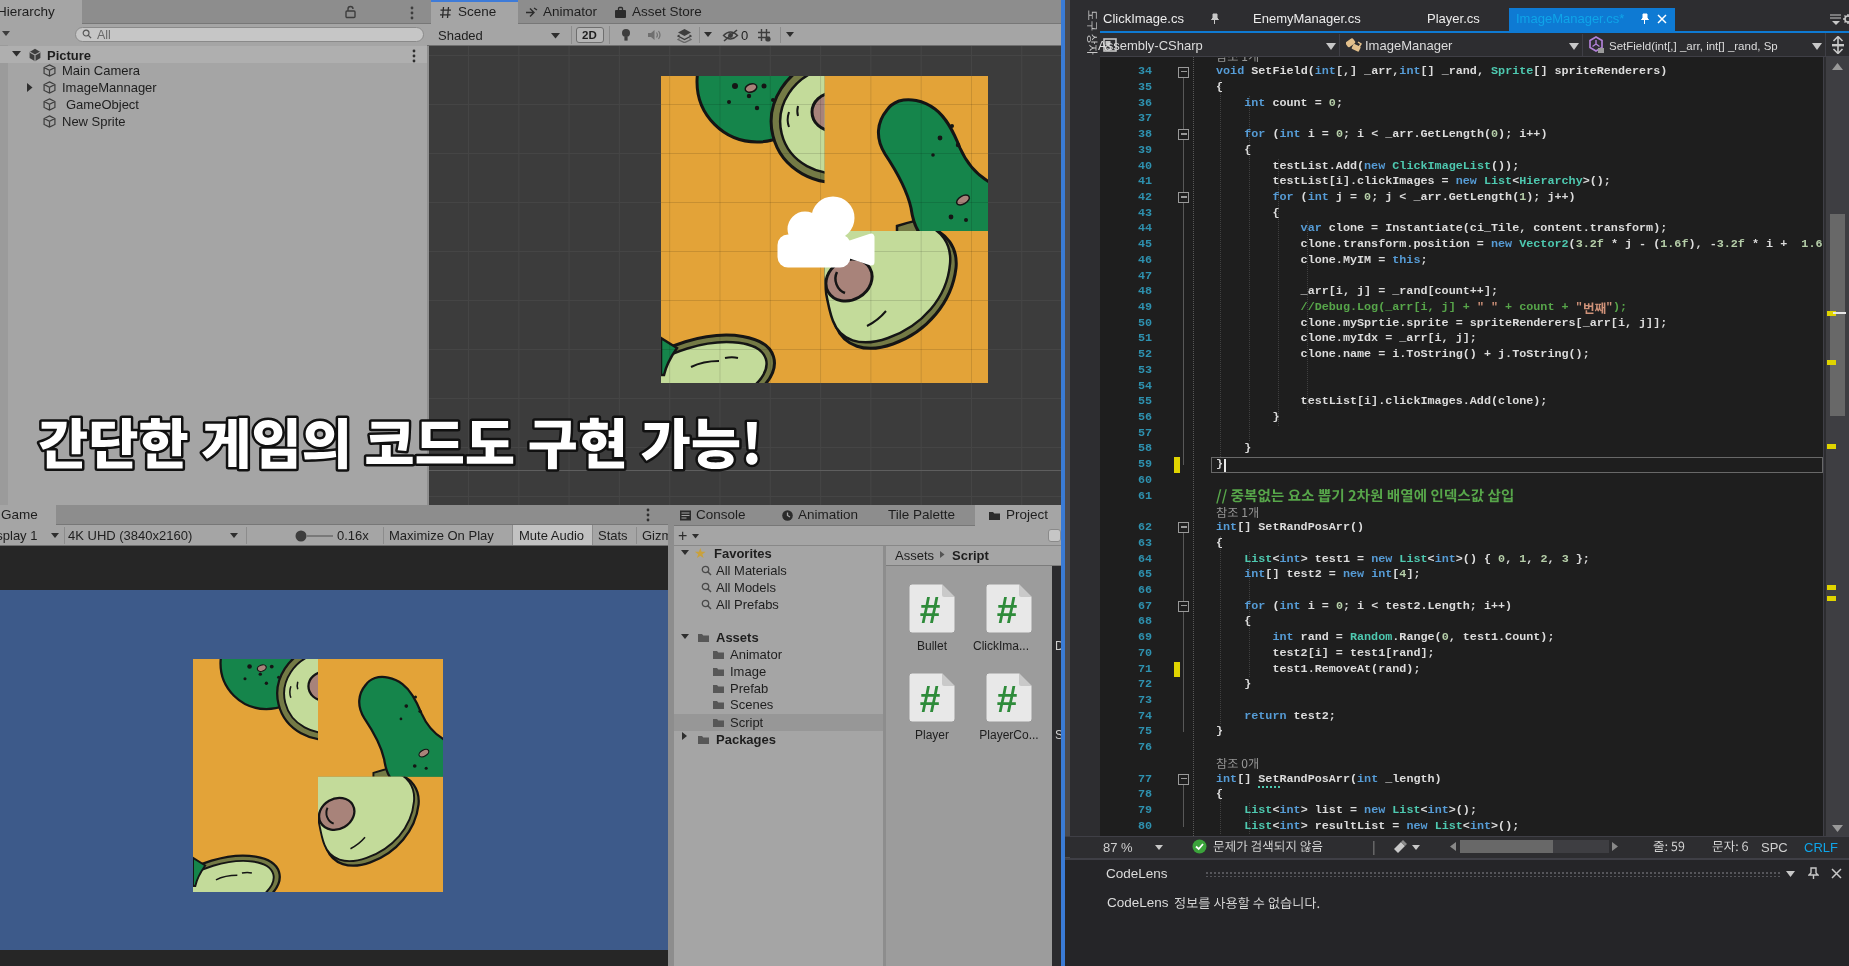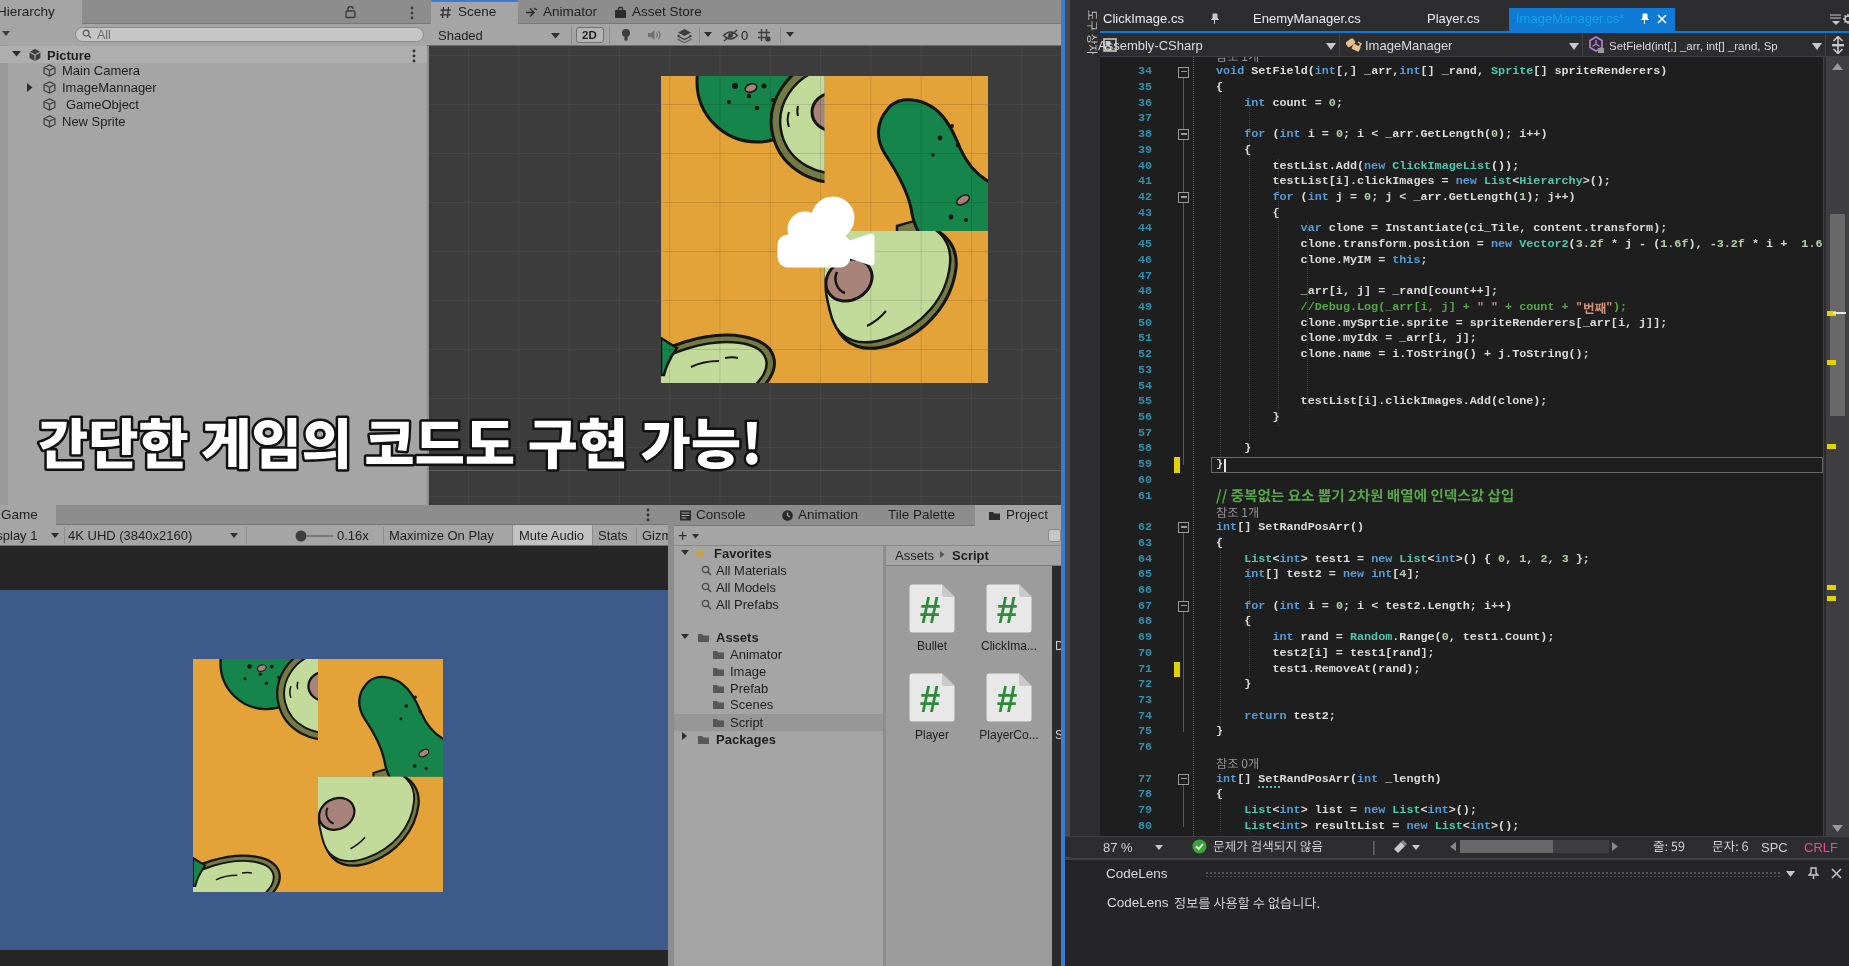--- a/index.html
+++ b/index.html
@@ -380,21 +380,21 @@
     <path d="M3,5 q0,-3 3,-3 H36 L49,15 V48 q0,3 -3,3 H6 q-3,0 -3,-3 Z" fill="#E8E8E8" stroke="#9a9a9a" stroke-width="1"></path>
     <path d="M36,2 L49,15 H38 q-2,0 -2,-2 Z" fill="#C9C9C9"></path>
     <text x="24" y="41" font-family="'Liberation Sans',sans-serif" font-size="37" font-weight="bold" fill="#2E8B3A" text-anchor="middle">#</text>
   </svg>
 <div class="abs" style="left:896px;top:639px;width:72px;text-align:center;font-size:12px;color:#1e1e1e">Bullet</div>
 <svg class="abs" style="left:983px;top:582px" width="52" height="53" viewBox="0 0 52 53">
     <path d="M3,5 q0,-3 3,-3 H36 L49,15 V48 q0,3 -3,3 H6 q-3,0 -3,-3 Z" fill="#E8E8E8" stroke="#9a9a9a" stroke-width="1"></path>
     <path d="M36,2 L49,15 H38 q-2,0 -2,-2 Z" fill="#C9C9C9"></path>
     <text x="24" y="41" font-family="'Liberation Sans',sans-serif" font-size="37" font-weight="bold" fill="#2E8B3A" text-anchor="middle">#</text>
   </svg>
-<div class="abs" style="left:973px;top:639px;width:72px;text-align:center;font-size:12px;color:#1e1e1e">ClickIma...</div>
+<div class="abs" style="left:973px;top:639px;width:72px;font-size:12px;color:#1e1e1e">ClickIma...</div>
 <svg class="abs" style="left:906px;top:671px" width="52" height="53" viewBox="0 0 52 53">
     <path d="M3,5 q0,-3 3,-3 H36 L49,15 V48 q0,3 -3,3 H6 q-3,0 -3,-3 Z" fill="#E8E8E8" stroke="#9a9a9a" stroke-width="1"></path>
     <path d="M36,2 L49,15 H38 q-2,0 -2,-2 Z" fill="#C9C9C9"></path>
     <text x="24" y="41" font-family="'Liberation Sans',sans-serif" font-size="37" font-weight="bold" fill="#2E8B3A" text-anchor="middle">#</text>
   </svg>
 <div class="abs" style="left:896px;top:728px;width:72px;text-align:center;font-size:12px;color:#1e1e1e">Player</div>
 <svg class="abs" style="left:983px;top:671px" width="52" height="53" viewBox="0 0 52 53">
     <path d="M3,5 q0,-3 3,-3 H36 L49,15 V48 q0,3 -3,3 H6 q-3,0 -3,-3 Z" fill="#E8E8E8" stroke="#9a9a9a" stroke-width="1"></path>
     <path d="M36,2 L49,15 H38 q-2,0 -2,-2 Z" fill="#C9C9C9"></path>
     <text x="24" y="41" font-family="'Liberation Sans',sans-serif" font-size="37" font-weight="bold" fill="#2E8B3A" text-anchor="middle">#</text>
@@ -646,21 +646,21 @@
 <svg class="abs" style="left:1611px;top:841px" width="8" height="11">
     <polygon points="1,1 1,10 7,5.5" fill="#888"></polygon>
   </svg>
 <svg class="abs" style="left:1653px;top:851px;overflow:visible" width="2" height="2">
     <path d="M1.9 0.0V0.9H9.9V0.0H2.9V-1.1H9.6V-3.7H6.3V-4.8H10.9V-5.7H0.6V-4.8H5.3V-3.7H1.9V-2.9H8.6V-1.8H1.9ZM1.6 -10.0V-9.2H5.2C5.0 -8.0 3.2 -7.2 1.2 -7.0L1.5 -6.2C3.4 -6.4 5.1 -7.1 5.8 -8.3C6.5 -7.1 8.2 -6.4 10.0 -6.2L10.4 -7.0C8.4 -7.2 6.6 -8.1 6.4 -9.2H10.0V-10.0Z M13.3 -4.9C13.8 -4.9 14.2 -5.3 14.2 -5.8C14.2 -6.3 13.8 -6.7 13.3 -6.7C12.9 -6.7 12.5 -6.3 12.5 -5.8C12.5 -5.3 12.9 -4.9 13.3 -4.9ZM13.3 0.2C13.8 0.2 14.2 -0.2 14.2 -0.7C14.2 -1.2 13.8 -1.6 13.3 -1.6C12.9 -1.6 12.5 -1.2 12.5 -0.7C12.5 -0.2 12.9 0.2 13.3 0.2Z M21.2 0.2C22.8 0.2 24.2 -1.0 24.2 -3.0C24.2 -5.0 23.0 -5.9 21.5 -5.9C20.9 -5.9 20.5 -5.8 20.1 -5.6L20.3 -8.3H23.8V-9.2H19.3L19.0 -4.9L19.6 -4.5C20.1 -4.9 20.5 -5.1 21.2 -5.1C22.3 -5.1 23.1 -4.3 23.1 -3.0C23.1 -1.6 22.2 -0.8 21.1 -0.8C20.0 -0.8 19.4 -1.3 18.8 -1.8L18.3 -1.1C18.9 -0.4 19.8 0.2 21.2 0.2Z M27.9 0.2C29.6 0.2 31.2 -1.3 31.2 -5.0C31.2 -8.0 29.9 -9.4 28.1 -9.4C26.7 -9.4 25.5 -8.2 25.5 -6.4C25.5 -4.5 26.5 -3.5 28.0 -3.5C28.8 -3.5 29.6 -3.9 30.1 -4.6C30.1 -1.8 29.0 -0.8 27.8 -0.8C27.2 -0.8 26.7 -1.1 26.3 -1.5L25.6 -0.8C26.2 -0.2 26.9 0.2 27.9 0.2ZM30.1 -5.6C29.5 -4.7 28.8 -4.4 28.2 -4.4C27.1 -4.4 26.5 -5.2 26.5 -6.4C26.5 -7.7 27.2 -8.5 28.1 -8.5C29.3 -8.5 30.0 -7.5 30.1 -5.6Z" fill="#D4D4D4"></path>
   </svg>
 <svg class="abs" style="left:1712px;top:851px;overflow:visible" width="2" height="2">
     <path d="M2.0 -9.9V-5.9H9.6V-9.9ZM8.6 -9.0V-6.7H3.0V-9.0ZM0.6 -4.6V-3.7H5.3V-1.4H6.4V-3.7H10.9V-4.6ZM1.9 -2.5V0.7H9.8V-0.1H3.0V-2.5Z M12.4 -9.2V-8.4H15.0V-6.9C15.0 -5.0 13.7 -2.8 12.0 -2.0L12.7 -1.2C13.9 -1.9 15.0 -3.3 15.6 -5.0C16.1 -3.5 17.1 -2.1 18.4 -1.5L19.0 -2.3C17.4 -3.1 16.1 -5.1 16.1 -6.9V-8.4H18.6V-9.2ZM19.9 -10.4V1.0H21.0V-4.9H22.8V-5.8H21.0V-10.4Z M24.9 -4.9C25.4 -4.9 25.8 -5.3 25.8 -5.8C25.8 -6.3 25.4 -6.7 24.9 -6.7C24.5 -6.7 24.1 -6.3 24.1 -5.8C24.1 -5.3 24.5 -4.9 24.9 -4.9ZM24.9 0.2C25.4 0.2 25.8 -0.2 25.8 -0.7C25.8 -1.2 25.4 -1.6 24.9 -1.6C24.5 -1.6 24.1 -1.2 24.1 -0.7C24.1 -0.2 24.5 0.2 24.9 0.2Z M33.3 0.2C34.7 0.2 36.0 -1.0 36.0 -2.8C36.0 -4.8 35.0 -5.7 33.4 -5.7C32.7 -5.7 31.9 -5.3 31.3 -4.6C31.3 -7.5 32.4 -8.5 33.7 -8.5C34.2 -8.5 34.8 -8.2 35.1 -7.7L35.8 -8.5C35.3 -9.0 34.6 -9.4 33.6 -9.4C31.8 -9.4 30.2 -8.0 30.2 -4.4C30.2 -1.4 31.5 0.2 33.3 0.2ZM31.3 -3.7C31.9 -4.6 32.6 -4.9 33.2 -4.9C34.3 -4.9 34.9 -4.1 34.9 -2.8C34.9 -1.6 34.2 -0.7 33.3 -0.7C32.1 -0.7 31.4 -1.8 31.3 -3.7Z" fill="#D4D4D4"></path>
   </svg>
 <div class="abs" style="left:1761px;top:840px;font-size:13px;color:#CFCFCF">SPC</div>
-<div class="abs" style="left:1804px;top:840px;font-size:13px;color:#ec4899">CRLF</div>
+<div class="abs" style="left:1804px;top:840px;font-size:13px;color:#0ea5e9">CRLF</div>
 <div class="abs" style="left:1065px;top:858px;width:784px;height:108px;background:#252528;border-top:2px solid #3F3F46"></div>
 <div class="abs" style="left:1106px;top:866px;font-size:13.5px;color:#DCDCDC">CodeLens</div>
 <div class="abs" style="left:1205px;top:871px;width:575px;height:6px;background-image:radial-gradient(circle,#55555a 1px,transparent 1.2px);background-size:4px 4px"></div>
 <svg class="abs" style="left:1786px;top:871px" width="10" height="7">
     <polygon points="0,0 9,0 4.5,6" fill="#C8C8C8"></polygon>
   </svg>
 <svg class="abs" style="left:1808px;top:867px" width="11" height="13">
     <path d="M3 1 h5 v5 l2 2 h-9 l2,-2 Z M5.5 8 V12" fill="none" stroke="#C8C8C8" stroke-width="1.4"></path>
   </svg>
 <svg class="abs" style="left:1831px;top:868px" width="11" height="11">

